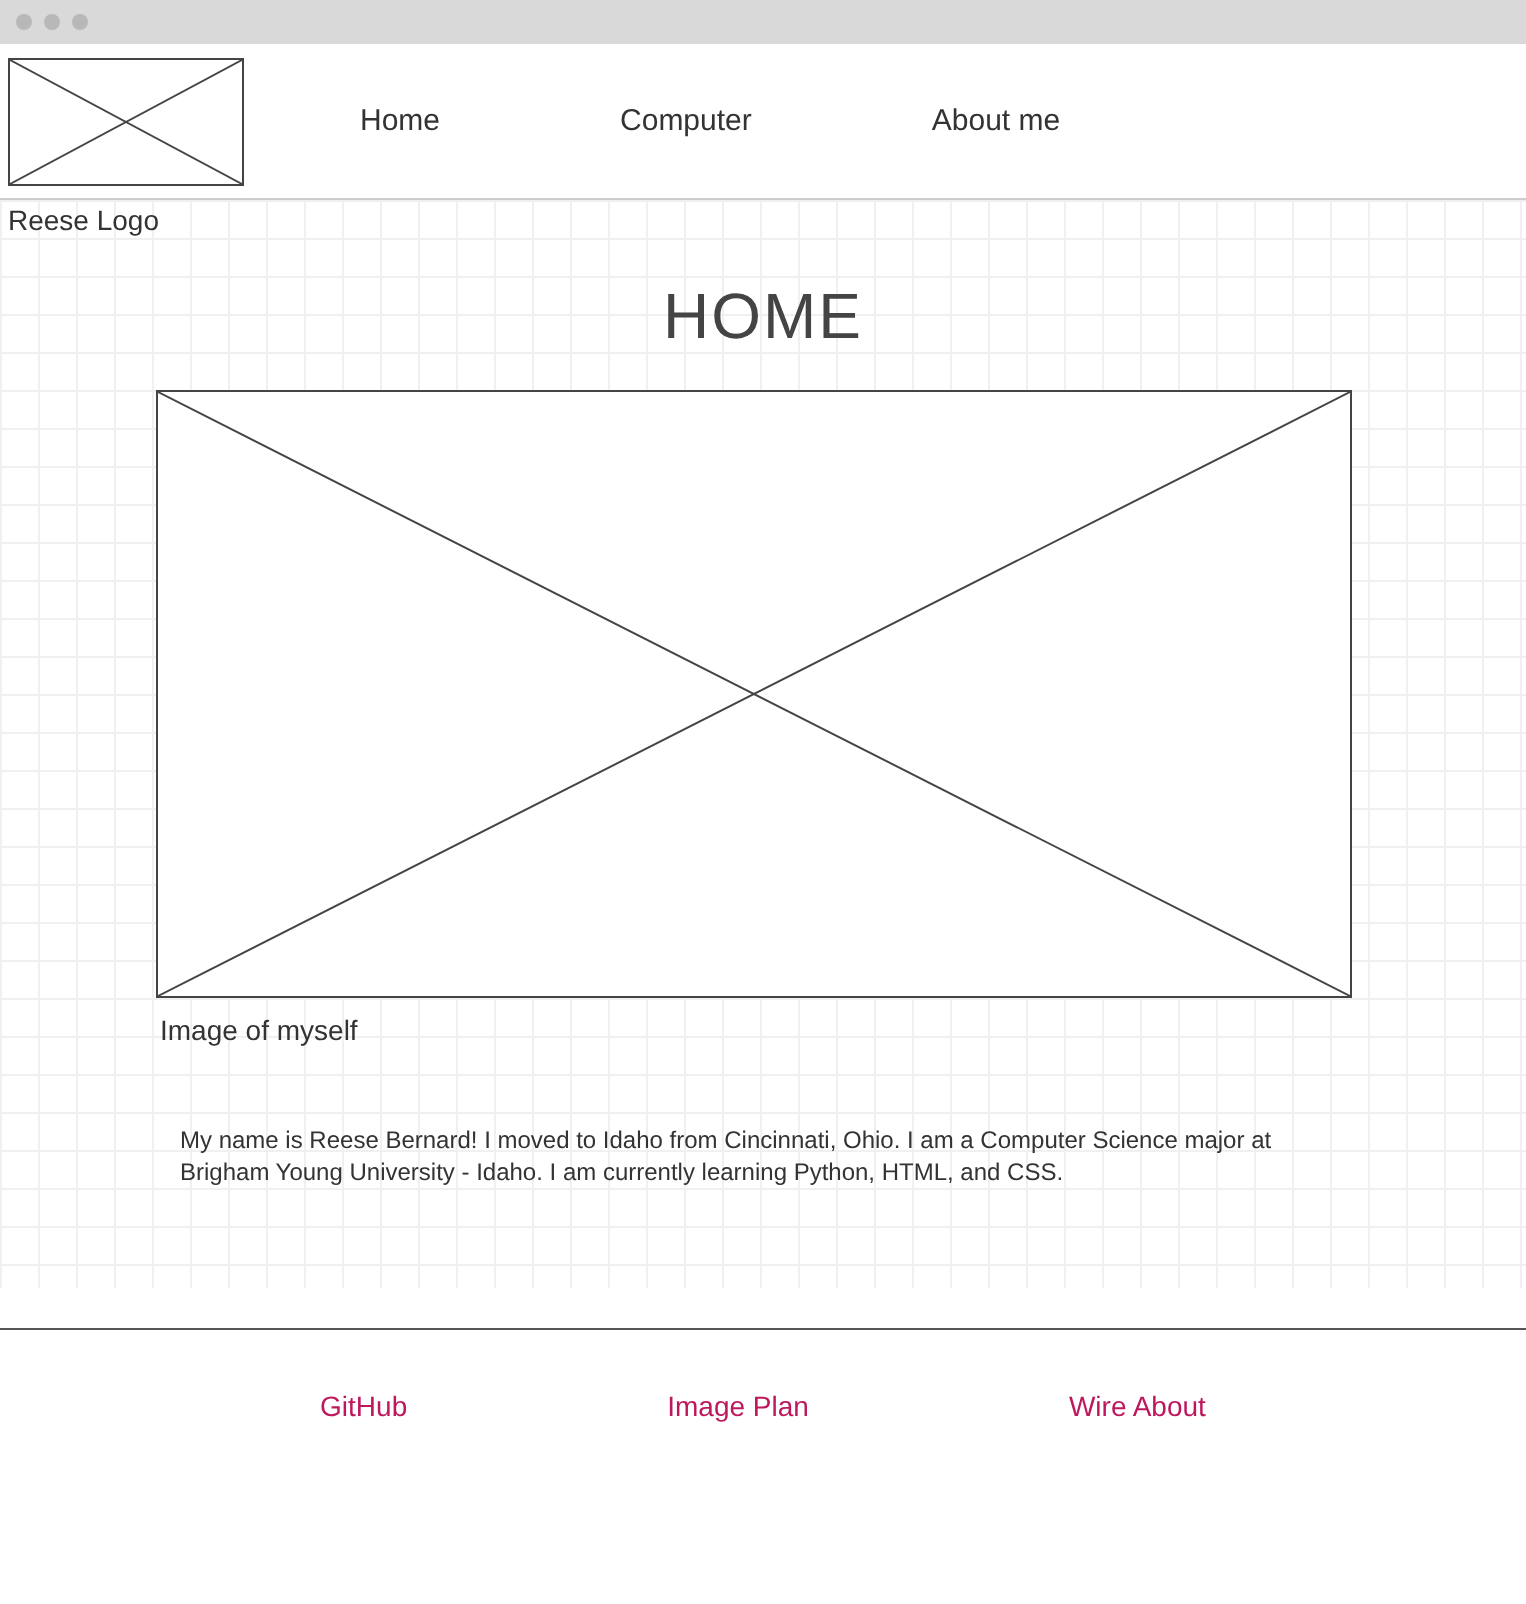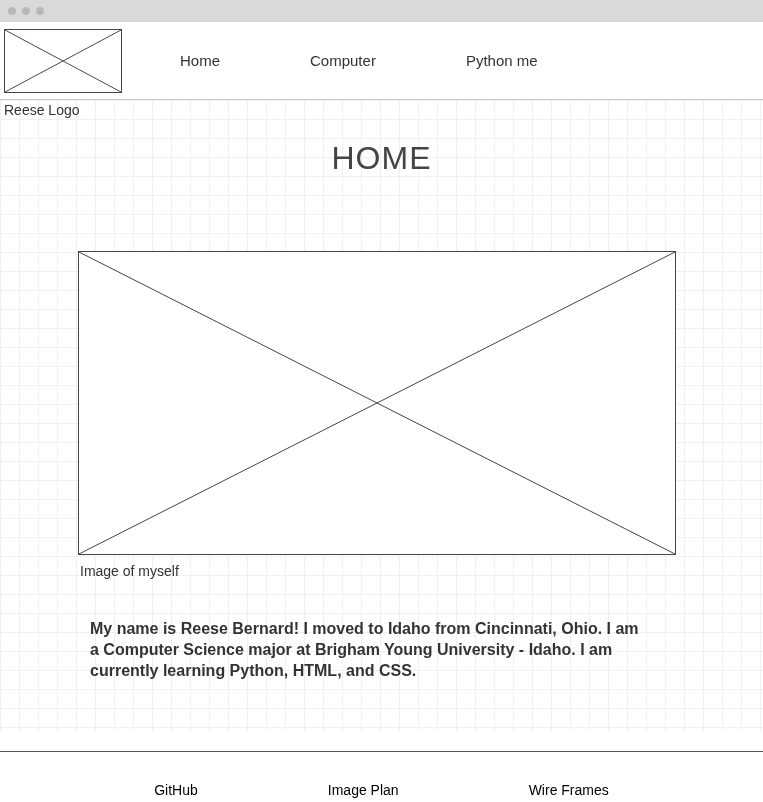--- a/index.html
+++ b/index.html
@@ -75,61 +75,59 @@
     }
     .page-title {
       text-align: center;
       font-size: 32px;
       font-weight: normal;
       color: #444;
       padding: 22px 0 18px 0;
       letter-spacing: 1px;
     }
     .main {
-      padding: 16px 78px 40px 78px;
-      margin-top: 40px;
+      padding: 0 78px 40px 78px;
     }
     .img-box {
       width: 598px;
       height: 304px;
       border: 1px solid #444;
       background: #fff;
     }
     .img-box svg {
       width: 100%;
       height: 100%;
       display: block;
     }
     .img-caption {
       font-size: 14px;
       color: #333;
       padding: 8px 0 0 2px;
     }
     .intro {
-      font-size: 16px;
+      font-size: 12px;
       color: #333;
       line-height: 1.3;
       padding: 40px 10px 10px 12px;
       max-width: 580px;
-      font-weight: bold;
     }
     .footer-sep {
       border: none;
       border-top: 1px solid #555;
       margin-top: 20px;
     }
     .footer {
       display: flex;
       justify-content: center;
       gap: 130px;
       padding: 30px 0 30px 0;
       background: #fff;
     }
     .footer a {
-      color: #000000;
+      color: #be185d;
       font-size: 14px;
       text-decoration: none;
       cursor: pointer;
     }
   </style>
 </head>
 <body>
 
 <div class="titlebar">
   <div class="dot"></div>
@@ -140,21 +138,21 @@
 <div class="header">
   <div class="logo-box">
     <svg viewBox="0 0 118 64" preserveAspectRatio="none">
       <line x1="0" y1="0" x2="118" y2="64" stroke="#444" stroke-width="1"></line>
       <line x1="118" y1="0" x2="0" y2="64" stroke="#444" stroke-width="1"></line>
     </svg>
   </div>
   <nav class="nav">
     <a>Home</a>
     <a>Computer</a>
-    <a>Python me</a>
+    <a>About me</a>
   </nav>
 </div>
 
 <div class="grid-bg">
   <div class="logo-caption" style="position:relative;top:0;left:4px;padding-top:2px;">Reese Logo</div>
 
   <h1 class="page-title">HOME</h1>
 
   <div class="main">
     <div class="img-box">
@@ -167,14 +165,14 @@
 
     <p class="intro">My name is Reese Bernard! I moved to Idaho from Cincinnati, Ohio. I am a Computer Science major at Brigham Young University - Idaho. I am currently learning Python, HTML, and CSS.</p>
   </div>
 </div>
 
 <hr class="footer-sep">
 
 <footer class="footer">
   <a>GitHub</a>
   <a>Image Plan</a>
-  <a>Wire Frames</a>
+  <a>Wire About</a>
 </footer>
 
 </body></html>

